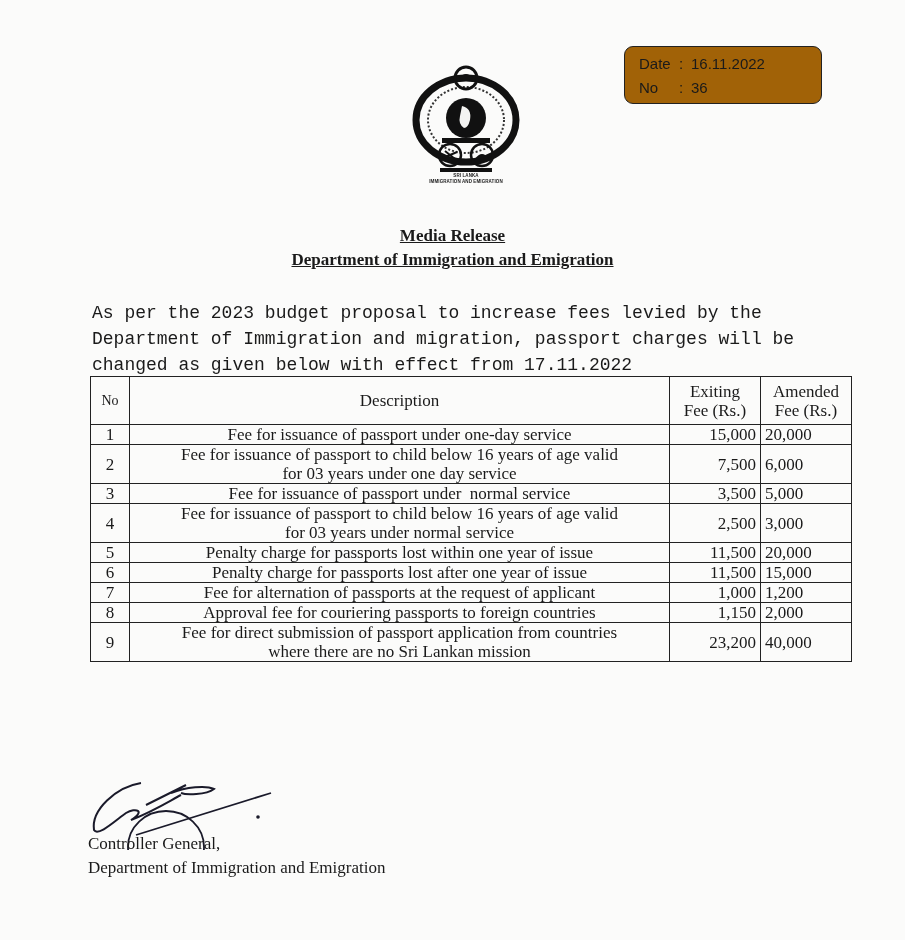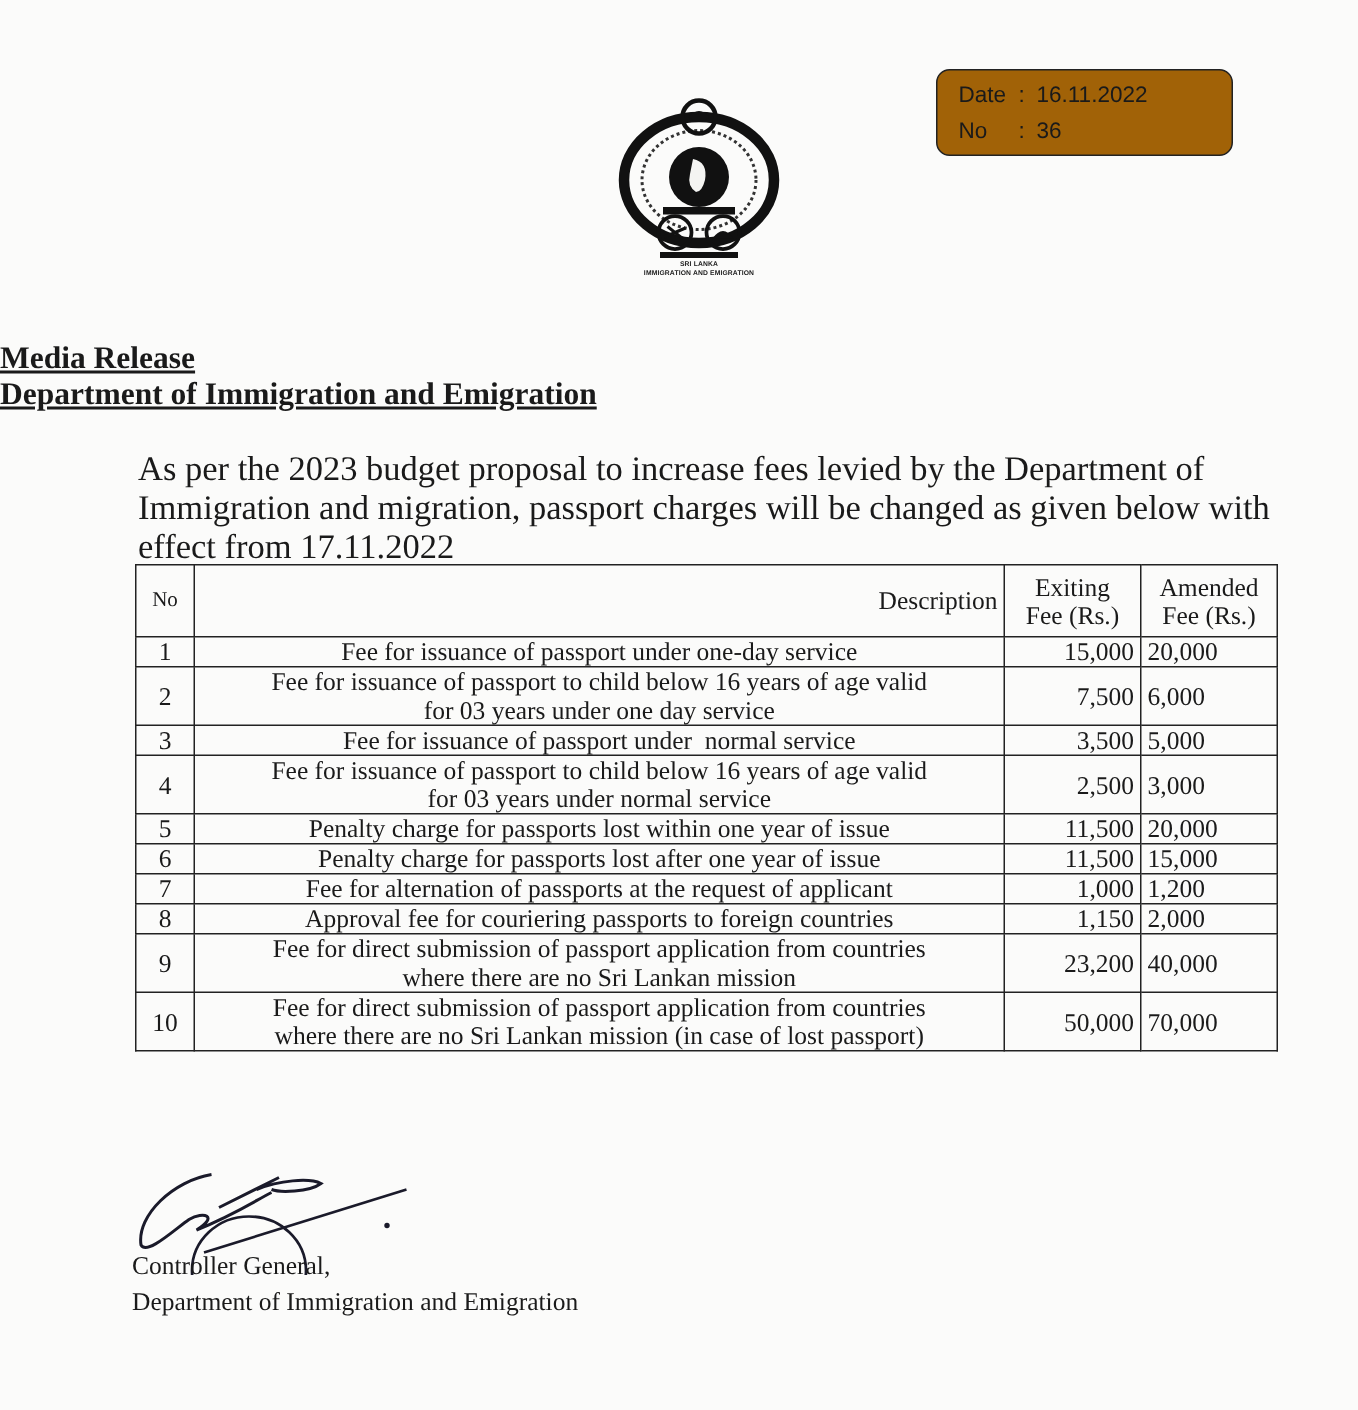--- a/index.html
+++ b/index.html
@@ -9,22 +9,22 @@
     }
     .emblem { position: absolute; left: 412px; top: 58px; width: 108px; height: 130px; }
     .emblem-caption { position: absolute; left: 410px; top: 173px; width: 112px; text-align: center;
       font-family: "Liberation Sans", sans-serif; font-size: 4.5px; font-weight: bold; line-height: 6px; letter-spacing: 0.1px; }
     .ref-box { position: absolute; left: 624px; top: 46px; width: 196px; height: 56px;
       border: 1.5px solid #222; border-radius: 9px; background: #a16207;
       font-family: "Liberation Sans", sans-serif; font-size: 15px; }
     .ref-row { position: absolute; left: 14px; display: flex; }
     .ref-row .lbl { width: 40px; }
     .ref-row .sep { width: 12px; }
-    .title { position: absolute; left: 0; width: 905px; text-align: left; font-weight: bold; text-decoration: underline; font-size: 21px; }
-    .intro { position: absolute; left: 92px; top: 300px; width: 760px; font-size: 23px; line-height: 26px; }
+    .title { position: absolute; left: 0; width: 905px; text-align: center; font-weight: bold; text-decoration: underline; font-size: 17px; }
+    .intro { position: absolute; left: 92px; top: 300px; width: 760px; font-size: 18px; line-height: 26px; font-family: Liberation Mono, monospace; }
     table.fees { position: absolute; left: 90px; top: 376px; width: 762px; border-collapse: collapse; font-size: 17px; }
     table.fees td, table.fees th { border: 1.3px solid #222; padding: 0 4px; line-height: 19px; font-weight: normal; }
     table.fees th { vertical-align: middle; }
     .c-no { width: 30px; text-align: center; }
     .c-desc { text-align: center; }
     .c-ex { width: 82px; text-align: right; }
     .c-am { width: 82px; }
     th.c-ex, th.c-am { text-align: center; }
     th.c-no { font-size: 14px; }
     .signature { position: absolute; left: 86px; top: 775px; width: 200px; height: 75px; }
@@ -68,21 +68,21 @@
 
 <div class="title" style="top:226px;">Media Release</div>
 <div class="title" style="top:250px;">Department of Immigration and Emigration</div>
 
 <div class="intro">As per the 2023 budget proposal to increase fees levied by the Department of Immigration and migration, passport charges will be changed as given below with effect from 17.11.2022</div>
 
 <table class="fees">
   <thead>
     <tr style="height:48px;">
       <th class="c-no">No</th>
-      <th style="text-align:right;">Description</th>
+      <th style="text-align:center;">Description</th>
       <th class="c-ex">
         <div>Exiting</div>
         <div>Fee (Rs.)</div>
       </th>
       <th class="c-am">
         <div>Amended</div>
         <div>Fee (Rs.)</div>
       </th>
     </tr>
   </thead>
@@ -143,29 +143,20 @@
     </tr>
     <tr>
       <td class="c-no">9</td>
       <td class="c-desc">
           <div>Fee for direct submission of passport application from countries</div>
           <div>where there are no Sri Lankan mission</div>
         </td>
       <td class="c-ex">23,200</td>
       <td class="c-am">40,000</td>
     </tr>
-    <tr>
-      <td class="c-no">10</td>
-      <td class="c-desc">
-          <div>Fee for direct submission of passport application from countries</div>
-          <div>where there are no Sri Lankan mission (in case of lost passport)</div>
-        </td>
-      <td class="c-ex">50,000</td>
-      <td class="c-am">70,000</td>
-    </tr>
   </tbody>
 </table>
 
 <svg class="signature" viewBox="0 0 200 75">
   <path d="M55 8 C30 12, 5 35, 8 55 C12 62, 30 45, 40 38 C50 32, 60 36, 45 45 C70 35, 85 25, 95 20" fill="none" stroke="#1a1a2a" stroke-width="2"></path>
   <path d="M60 30 L100 10 M85 18 C100 12, 120 10, 128 14 C120 20, 100 20, 95 18" fill="none" stroke="#1a1a2a" stroke-width="2"></path>
   <path d="M50 60 L185 18" fill="none" stroke="#1a1a2a" stroke-width="1.8"></path>
   <ellipse cx="80" cy="72" rx="38" ry="36" fill="none" stroke="#1a1a2a" stroke-width="1.8"></ellipse>
   <circle cx="172" cy="42" r="1.8" fill="#1a1a2a"></circle>
 </svg>

